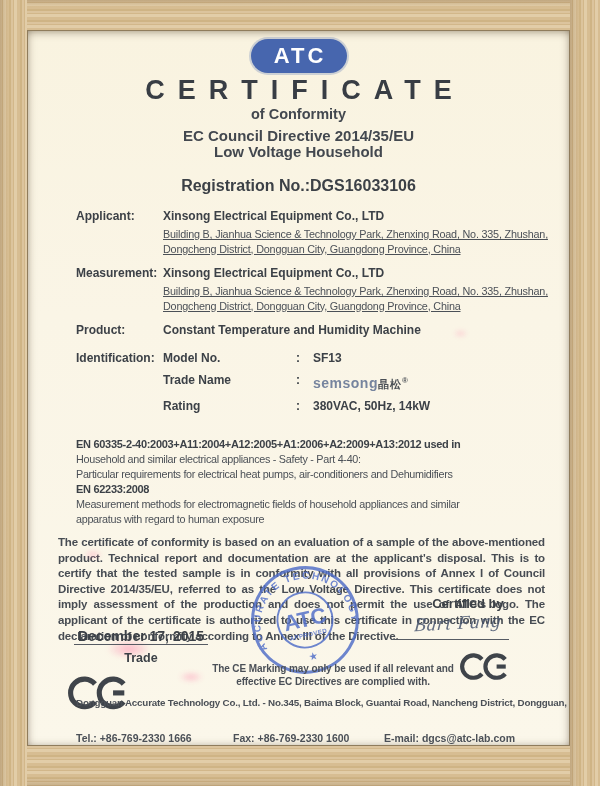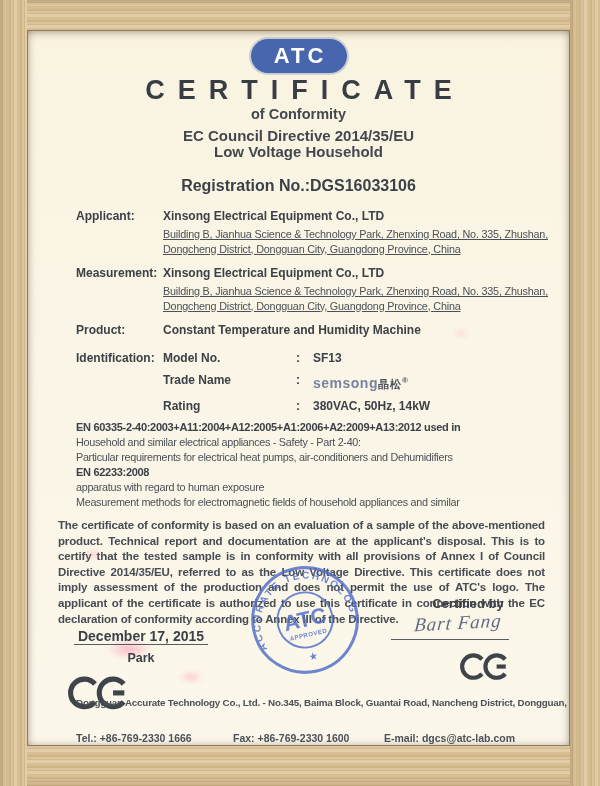--- a/index.html
+++ b/index.html
@@ -142,48 +142,48 @@
           <div class="idrow">
             <div class="idkey">Model No.</div>
             <div class="idsep">:</div>
             <div class="idval">SF13</div>
           </div>
           <div class="idrow">
             <div class="idkey">Trade Name</div>
             <div class="idsep">:</div>
             <div class="idval"><span id="trade-logo">semsong</span><span id="trade-cjk">晶松</span><span id="trade-reg">®</span></div>
           </div>
-          <div class="idrow" style="margin-bottom:0">
+          <div class="idrow" style="margin-bottom:17px">
             <div class="idkey">Rating</div>
             <div class="idsep">:</div>
             <div class="idval">380VAC, 50Hz, 14kW</div>
           </div>
         </div>
       </div>
 
       <div class="frow">
         <div class="fval">
           <div class="stline b">EN 60335-2-40:2003+A11:2004+A12:2005+A1:2006+A2:2009+A13:2012 used in</div>
-          <div class="stline">Household and similar electrical appliances - Safety - Part 2-40:</div>
+          <div class="stline">Household and similar electrical appliances - Safety - Part 4-40:</div>
           <div class="stline">Particular requirements for electrical heat pumps, air-conditioners and Dehumidifiers</div>
           <div class="stline b">EN 62233:2008</div>
+          <div class="stline">Measurement methods for electromagnetic fields of household appliances and similar</div>
           <div class="stline">apparatus with regard to human exposure</div>
-          <div class="stline">Measurement methods for electromagnetic fields of household appliances and similar</div>
         </div>
       </div>
     </div>
 
     <div id="statement">The certificate of conformity is based on an evaluation of a sample of the above-mentioned product. Technical report and documentation are at the applicant's disposal. This is to certify that the tested sample is in conformity with all provisions of Annex I of Council Directive 2014/35/EU, referred to as the Low Voltage Directive. This certificate does not imply assessment of the production and does not permit the use of ATC's logo. The applicant of the certificate is authorized to use this certificate in connection with the EC declaration of conformity according to Annex III of the Directive.</div>
 
     <div class="abs" id="certified-by">Certified by</div>
     <div class="abs" id="signature">Bart Fang</div>
     <div class="abs" id="sig-line"></div>
     <div class="abs" id="date-value">December 17, 2015</div>
     <div class="abs" id="date-line"></div>
-    <div class="abs" id="date-label">Park</div>
+    <div class="abs" id="date-label">Trade</div>
 
     <svg class="abs" id="stamp" viewBox="0 0 120 120">
       <circle cx="60" cy="60" r="55" fill="none" stroke="#4f6dc8" stroke-width="3.2"></circle>
       <circle cx="60" cy="60" r="29" fill="none" stroke="#4f6dc8" stroke-width="2"></circle>
       <path id="ringpath" d="M 14.9 81 A 48 48 0 1 1 105.1 81" fill="none" stroke="none"></path>
       <text font-size="10.5" font-weight="bold" fill="#4f6dc8" letter-spacing="2.2" font-family="Liberation Sans, sans-serif">
         <textPath href="#ringpath">ACCURATE TECHNOLOGY CO.,LTD</textPath>
       </text>
       <text x="60" y="67" text-anchor="middle" font-size="23" font-weight="bold" fill="#4f6dc8" font-family="Liberation Sans, sans-serif">ATC</text>
       <text x="60" y="78" text-anchor="middle" font-size="6.5" font-weight="bold" fill="#4f6dc8" letter-spacing=".5" font-family="Liberation Sans, sans-serif">APPROVED</text>
@@ -194,20 +194,21 @@
       <path d="M52.7 17.6 A27 27 0 1 0 52.7 52.4" fill="none" stroke="currentColor" stroke-width="10"></path>
       <path d="M108.7 17.6 A27 27 0 1 0 108.7 52.4" fill="none" stroke="currentColor" stroke-width="10"></path>
       <path d="M88 35 H110" fill="none" stroke="currentColor" stroke-width="10"></path>
     </svg>
     <svg class="abs ce" id="ce-right" viewBox="0 0 125 70">
       <path d="M52.7 17.6 A27 27 0 1 0 52.7 52.4" fill="none" stroke="currentColor" stroke-width="10"></path>
       <path d="M108.7 17.6 A27 27 0 1 0 108.7 52.4" fill="none" stroke="currentColor" stroke-width="10"></path>
       <path d="M88 35 H110" fill="none" stroke="currentColor" stroke-width="10"></path>
     </svg>
 
+    <div class="abs" id="ce-note">The CE Marking may only be used if all relevant and effective EC Directives are complied with.</div>
 
     <div class="abs" id="footer-address">
       <div>Dongguan Accurate Technology Co., Ltd. - No.345, Baima Block, Guantai Road, Nancheng District, Dongguan,</div>
     </div>
     <div class="abs contact" id="footer-tel">Tel.: +86-769-2330 1666</div>
     <div class="abs contact" id="footer-fax">Fax: +86-769-2330 1600</div>
     <div class="abs contact" id="footer-email">E-mail: dgcs@atc-lab.com</div>
 
   </div>
 </div>

